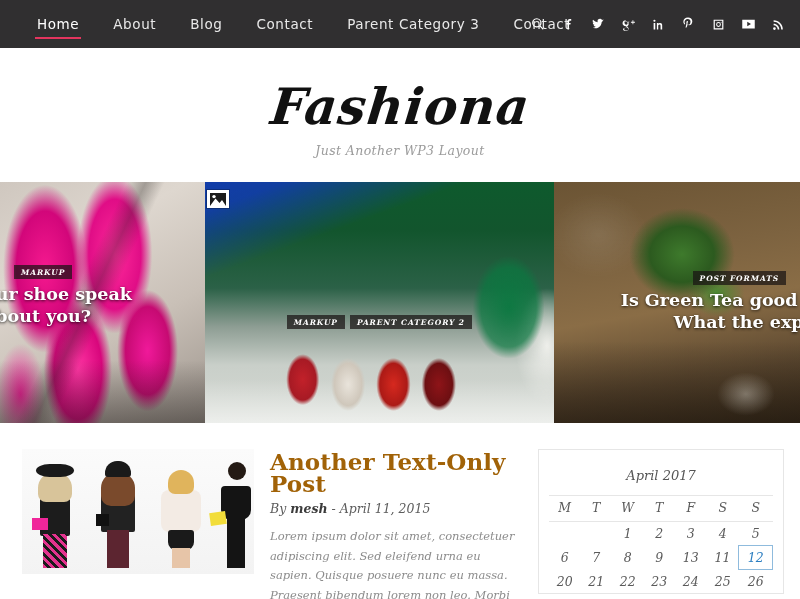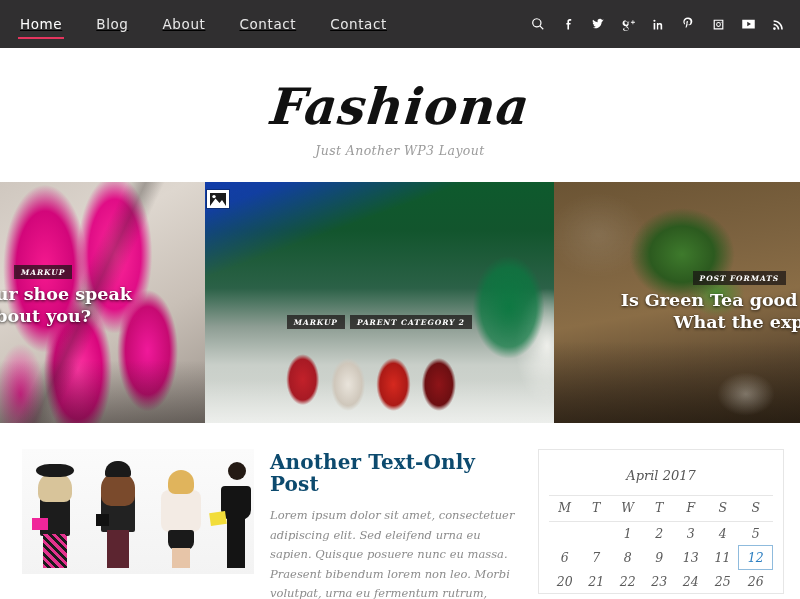--- a/index.html
+++ b/index.html
@@ -16,22 +16,21 @@
     background: #302f30;
     display: flex;
     align-items: flex-start;
     position: relative;
   }
   .nav-menu {
     display: flex;
     align-items: center;
     list-style: none;
     height: 48px;
-    padding-left: 3px;
-    text-decoration: underline;
+    padding-left: 20px;
   }
   .nav-item {
     position: relative;
     height: 48px;
     display: flex;
     align-items: center;
     padding: 0 17px;
     cursor: pointer;
   }
   .nav-item .lbl {
@@ -257,22 +256,22 @@
   .m4 { left: 196px; width: 36px; height: 112px; }
   .m4 .hair { position:absolute; top:6px; left:10px; width:18px; height:18px; background:#241a14; border-radius:50%; }
   .m4 .coat { position:absolute; top:30px; left:3px; width:30px; height:34px; background:#141414; border-radius:4px 4px 10px 10px; }
   .m4 .legs { position:absolute; top:62px; left:9px; width:18px; height:50px; background:#141414; }
   .m4 .bag  { position:absolute; top:56px; left:-8px; width:16px; height:13px; background:#f2dd3a; transform: rotate(-8deg); }
 
   .post-body { flex: 1; min-width: 0; padding-top: 2px; }
   .post-title {
     font-family: "DejaVu Serif", serif;
     font-weight: 700;
-    font-size: 20px;
-    color: #0c4a6e;
+    font-size: 23px;
+    color: #a16207;
     line-height: 22px;
     letter-spacing: .1px;
     cursor: pointer;
   }
   .post-meta {
     margin-top: 6px;
     font-family: "DejaVu Serif", serif;
     font-style: italic;
     font-size: 12.5px;
     color: #5d5d5d;
@@ -323,27 +322,30 @@
 </style>
 </head>
 <body>
 
 <div class="topbar">
   <ul class="nav-menu">
     <li class="nav-item active">
       <span class="lbl">Home</span>
     </li>
     <li class="nav-item">
+      <span class="lbl">About</span>
+    </li>
+    <li class="nav-item">
       <span class="lbl">Blog</span>
     </li>
     <li class="nav-item">
-      <span class="lbl">About</span>
+      <span class="lbl">Contact</span>
     </li>
     <li class="nav-item">
-      <span class="lbl">Contact</span>
+      <span class="lbl">Parent Category 3</span>
     </li>
     <li class="nav-item">
       <span class="lbl">Contact</span>
     </li>
   </ul>
 
   <div class="social">
     <span class="ic">
       <svg width="14" height="14" viewBox="0 0 24 24">
           <path d="M10 2a8 8 0 1 0 4.9 14.3l5.4 5.4 1.4-1.4-5.4-5.4A8 8 0 0 0 10 2zm0 2a6 6 0 1 1 0 12 6 6 0 0 1 0-12z"></path>
@@ -464,20 +466,21 @@
       <div class="model m4">
         <div class="coat"></div>
           <div class="legs"></div>
           <div class="hair"></div>
           <div class="bag"></div>
       </div>
     </div>
 
     <div class="post-body">
       <div class="post-title">Another Text-Only Post</div>
+      <div class="post-meta"><span>By </span><span class="author">mesh</span><span> - </span><span>April 11, 2015</span></div>
       <div class="post-excerpt">Lorem ipsum dolor sit amet, consectetuer adipiscing elit. Sed eleifend urna eu sapien. Quisque posuere nunc eu massa. Praesent bibendum lorem non leo. Morbi volutpat, urna eu fermentum rutrum, ligula ...</div>
     </div>
   </div>
 
   <div class="sidebar">
     <div class="cal-widget">
       <div class="cal-caption">April 2017</div>
       <table class="cal">
         <thead>
           <tr>

